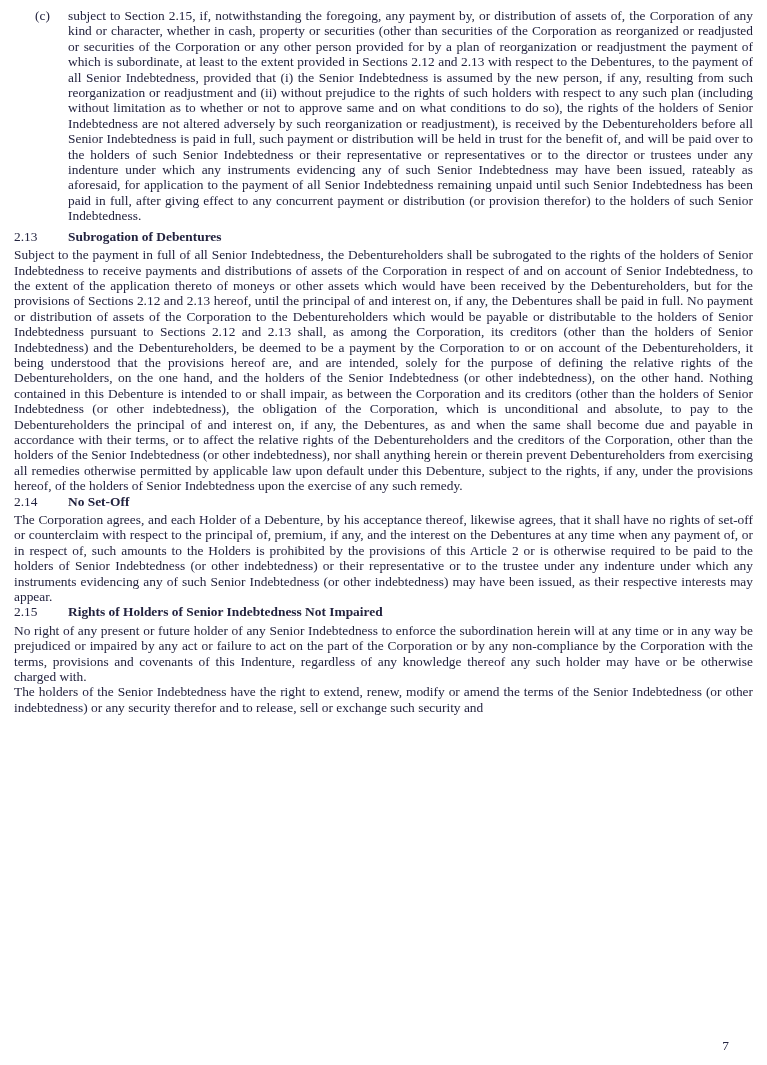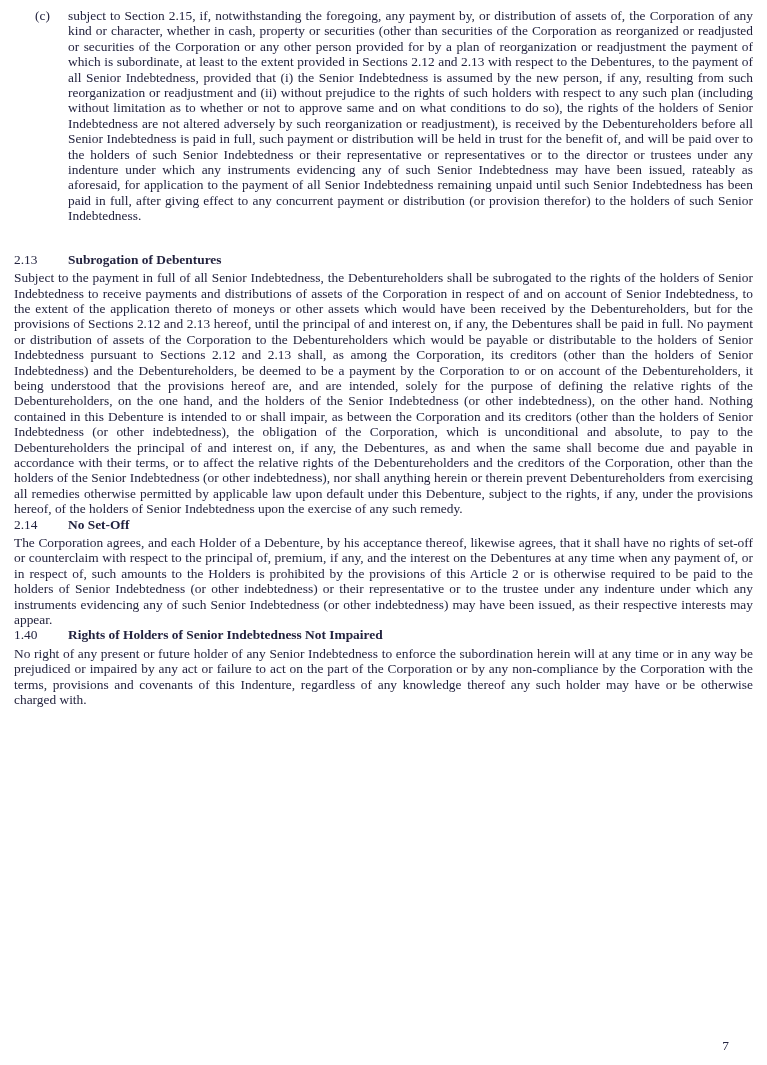--- a/index.html
+++ b/index.html
@@ -27,21 +27,21 @@
     text-align: justify;
   }
   .clause-label {
     position: absolute;
     left: 21px;
     top: 0;
   }
   .doc-section {
   }
   .doc-section.first {
-    margin-top: 28px;
+    margin-top: 5px;
   }
   .sec-heading {
     margin-bottom: 3px;
     white-space: nowrap;
   }
   .sec-num {
     display: inline-block;
     width: 54px;
     font-weight: normal;
   }
@@ -78,23 +78,24 @@
 
   <div class="doc-section">
     <div class="sec-heading">
       <span class="sec-num">2.14</span><span class="sec-title">No Set-Off</span>
     </div>
     <p class="sec-body">The Corporation agrees, and each Holder of a Debenture, by his acceptance thereof, likewise agrees, that it shall have no rights of set-off or counterclaim with respect to the principal of, premium, if any, and the interest on the Debentures at any time when any payment of, or in respect of, such amounts to the Holders is prohibited by the provisions of this Article 2 or is otherwise required to be paid to the holders of Senior Indebtedness (or other indebtedness) or their representative or to the trustee under any indenture under which any instruments evidencing any of such Senior Indebtedness (or other indebtedness) may have been issued, as their respective interests may appear.</p>
   </div>
 
   <div class="doc-section">
     <div class="sec-heading">
-      <span class="sec-num">1.40</span><span class="sec-title">Rights of Holders of Senior Indebtedness Not Impaired</span>
+      <span class="sec-num">2.15</span><span class="sec-title">Rights of Holders of Senior Indebtedness Not Impaired</span>
     </div>
     <p class="sec-body">No right of any present or future holder of any Senior Indebtedness to enforce the subordination herein will at any time or in any way be prejudiced or impaired by any act or failure to act on the part of the Corporation or by any non-compliance by the Corporation with the terms, provisions and covenants of this Indenture, regardless of any knowledge thereof any such holder may have or be otherwise charged with.</p>
   </div>
 
   <div class="doc-section">
+    <p class="sec-body">The holders of the Senior Indebtedness have the right to extend, renew, modify or amend the terms of the Senior Indebtedness (or other indebtedness) or any security therefor and to release, sell or exchange such security and</p>
   </div>
 
   <div class="page-number">7</div>
 
 </div>
 
 </body></html>

